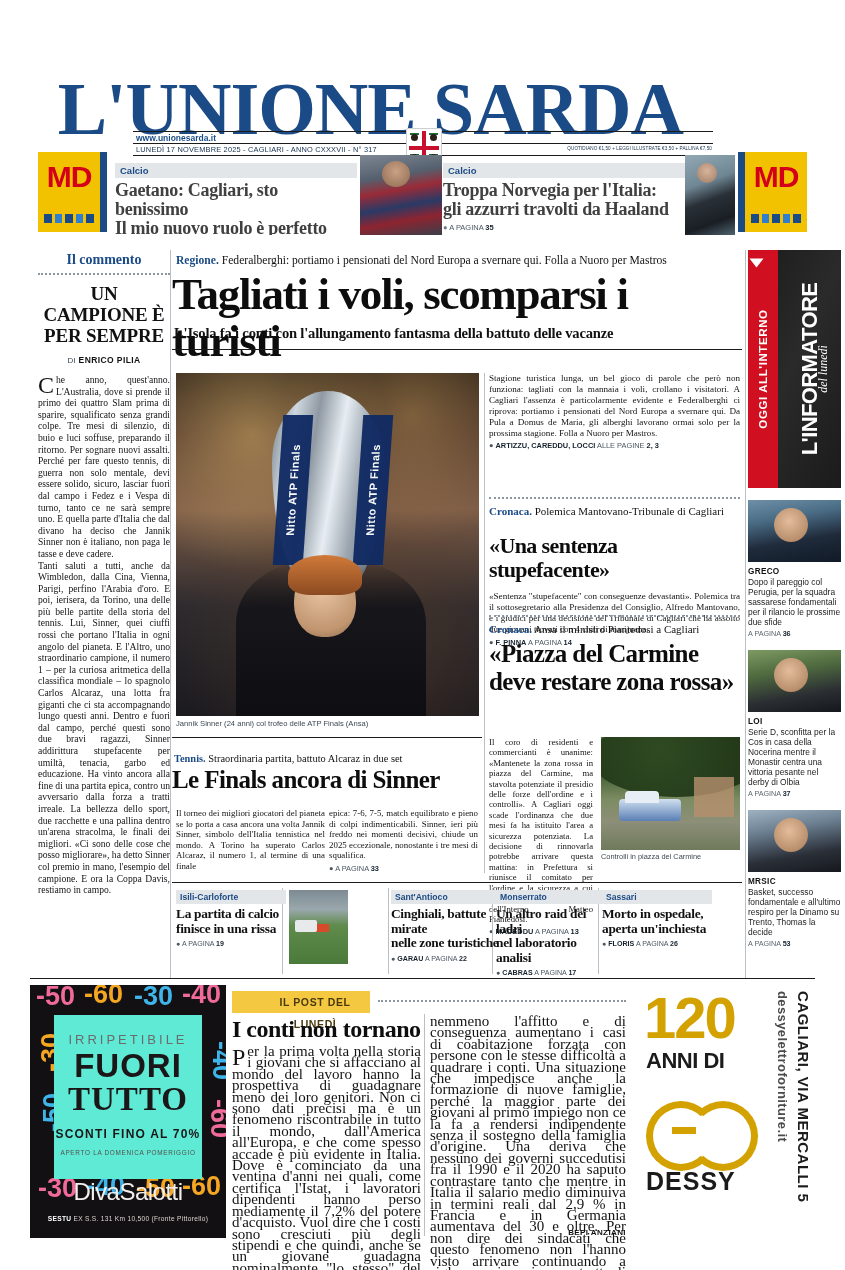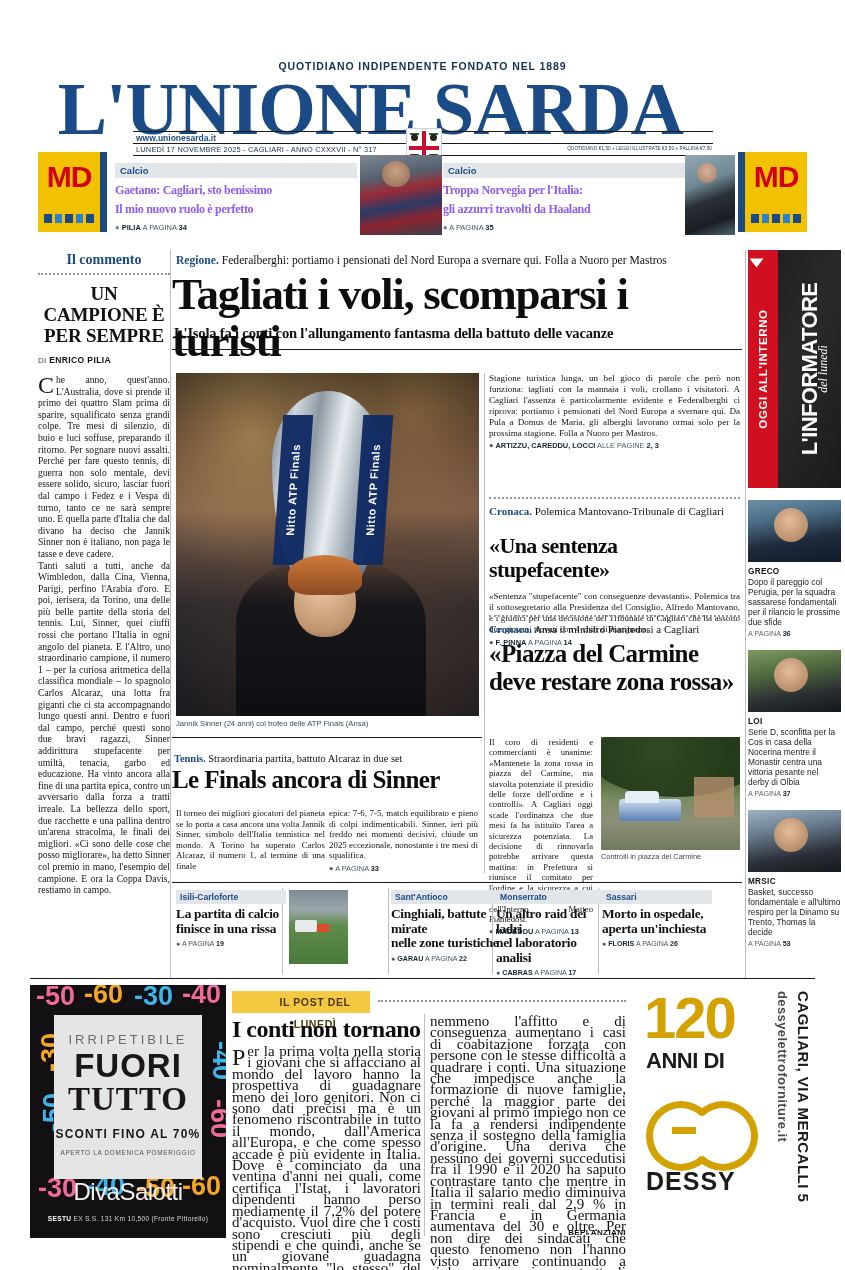--- a/index.html
+++ b/index.html
@@ -69,22 +69,22 @@
 
   
   .sportbar{position:absolute;left:110px;top:155px;width:625px;height:80px;overflow:hidden;}
   .sb-col{position:absolute;top:8px;width:240px;}
   .sb-a{left:5px;} .sb-b{left:333px;}
   .sb-kicker{
     background:#e3e6e9;color:#1b4b86;font-family:"Liberation Sans",sans-serif;
     font-weight:bold;font-size:9.5px;padding:2px 5px;display:block;width:232px;
   }
   .sb-head{
-    font-family:"Liberation Serif",serif;font-weight:bold;font-size:12px;line-height:19px;
-    margin-top:3px;color:#8b5cf6;letter-spacing:-0.3px;
+    font-family:"Liberation Serif",serif;font-weight:bold;font-size:18px;line-height:19px;
+    margin-top:3px;color:#404040;letter-spacing:-0.3px;
   }
   .sb-ref{
     font-family:"Liberation Sans",sans-serif;font-size:7.5px;color:#4a5560;margin-top:4px;
   }
   .sb-ref .dot{color:#6f7b86;}
   .sb-ref b{color:#16222d;}
   .sb-photo{position:absolute;top:0;overflow:hidden;}
   .photo-player{left:250px;width:82px;height:80px;
     background:linear-gradient(170deg,#7e8794 0%,#55606e 28%,#9a2b38 44%,#2a3a66 62%,#8d2430 78%,#3a3f4a 100%);}
   .photo-coach{left:575px;width:50px;height:80px;
@@ -104,21 +104,21 @@
   .lcol-title{
     text-align:center;font-family:"Liberation Serif",serif;font-weight:bold;
     font-size:14px;color:#1b4b86;padding-bottom:3px;
   }
   .lcol-dots{border-top:2px dotted #8d97a1;margin:2px 0 8px;}
   .lcol-head{
     text-align:center;font-family:"Liberation Serif",serif;font-weight:bold;
     font-size:19px;line-height:21px;letter-spacing:-0.2px;color:#111;
   }
   .lcol-by{
-    text-align:left;font-family:"Liberation Sans",sans-serif;font-size:8px;
+    text-align:center;font-family:"Liberation Sans",sans-serif;font-size:8px;
     margin-top:9px;color:#3a4650;letter-spacing:0.3px;
   }
   .lcol-by b{font-size:8.5px;color:#111;letter-spacing:0.4px;}
   .lcol-body{
     margin-top:9px;font-family:"Liberation Serif",serif;font-size:9.6px;line-height:11.6px;
     text-align:justify;hyphens:auto;color:#131313;
   }
   .lcol-body p{margin:0;}
   .dropcap:first-letter{
     float:left;font-size:24px;line-height:20px;font-weight:normal;padding:1px 2px 0 0;
@@ -288,21 +288,21 @@
 
   
   .bottom-rule{position:absolute;left:30px;top:978px;width:785px;height:1px;background:#1b1b1b;}
 
   
   .ad-diva{
     position:absolute;left:30px;top:985px;width:196px;height:253px;background:#121012;overflow:hidden;
   }
   .ad-num{position:absolute;font-family:"Liberation Sans",sans-serif;font-weight:bold;font-size:27px;}
   .ad-inner{
-    position:absolute;left:24px;top:30px;width:148px;height:164px;background:#e5e5e5;
+    position:absolute;left:24px;top:30px;width:148px;height:164px;background:#5eead4;
   }
   .ad-irr{position:absolute;top:17px;left:0;width:100%;text-align:center;
     font-family:"Liberation Sans",sans-serif;font-size:13px;letter-spacing:3px;color:#6d6a6c;}
   .ad-fuori{position:absolute;top:34px;left:0;width:100%;text-align:center;
     font-family:"Liberation Sans",sans-serif;font-weight:bold;font-size:33px;line-height:33px;
     letter-spacing:1px;color:#1b1719;}
   .ad-tutto{position:absolute;top:68px;left:0;width:100%;text-align:center;
     font-family:Liberation Serif, serif;font-weight:bold;font-size:33px;line-height:33px;
     letter-spacing:1px;color:#1b1719;}
   .ad-sconti{position:absolute;top:112px;left:0;width:100%;text-align:center;
@@ -384,21 +384,20 @@
   .sep-7{left:598px;top:888px;height:86px;}
   .hr-briefs{position:absolute;left:172px;top:882px;width:570px;height:1px;background:#1b1b1b;}
   .hr-cron1{position:absolute;left:489px;top:497px;width:251px;border-top:2px dotted #8d97a1;}
   .hr-cron2{position:absolute;left:489px;top:615px;width:251px;border-top:2px dotted #8d97a1;}
 </style>
 </head>
 <body>
 
 <div class="page">
 
-  <div class="top-strap">QUOTIDIANO INDIPENDENTE FONDATO NEL 1889</div>
   <div class="masthead-title">L'UNIONE SARDA</div>
 
   <div class="mast-rule-top"></div>
   <div class="mast-site">www.unionesarda.it</div>
   <div class="mast-rule-mid"></div>
   <div class="mast-date">LUNEDÌ 17 NOVEMBRE 2025 - CAGLIARI - ANNO CXXXVII - N° 317</div>
   <div class="mast-price">QUOTIDIANO €1,50 + LEGGI ILLUSTRATE €3,50 + PALLINA €7,50</div>
   <div class="mast-rule-bot"></div>
 
   <div class="crest">

